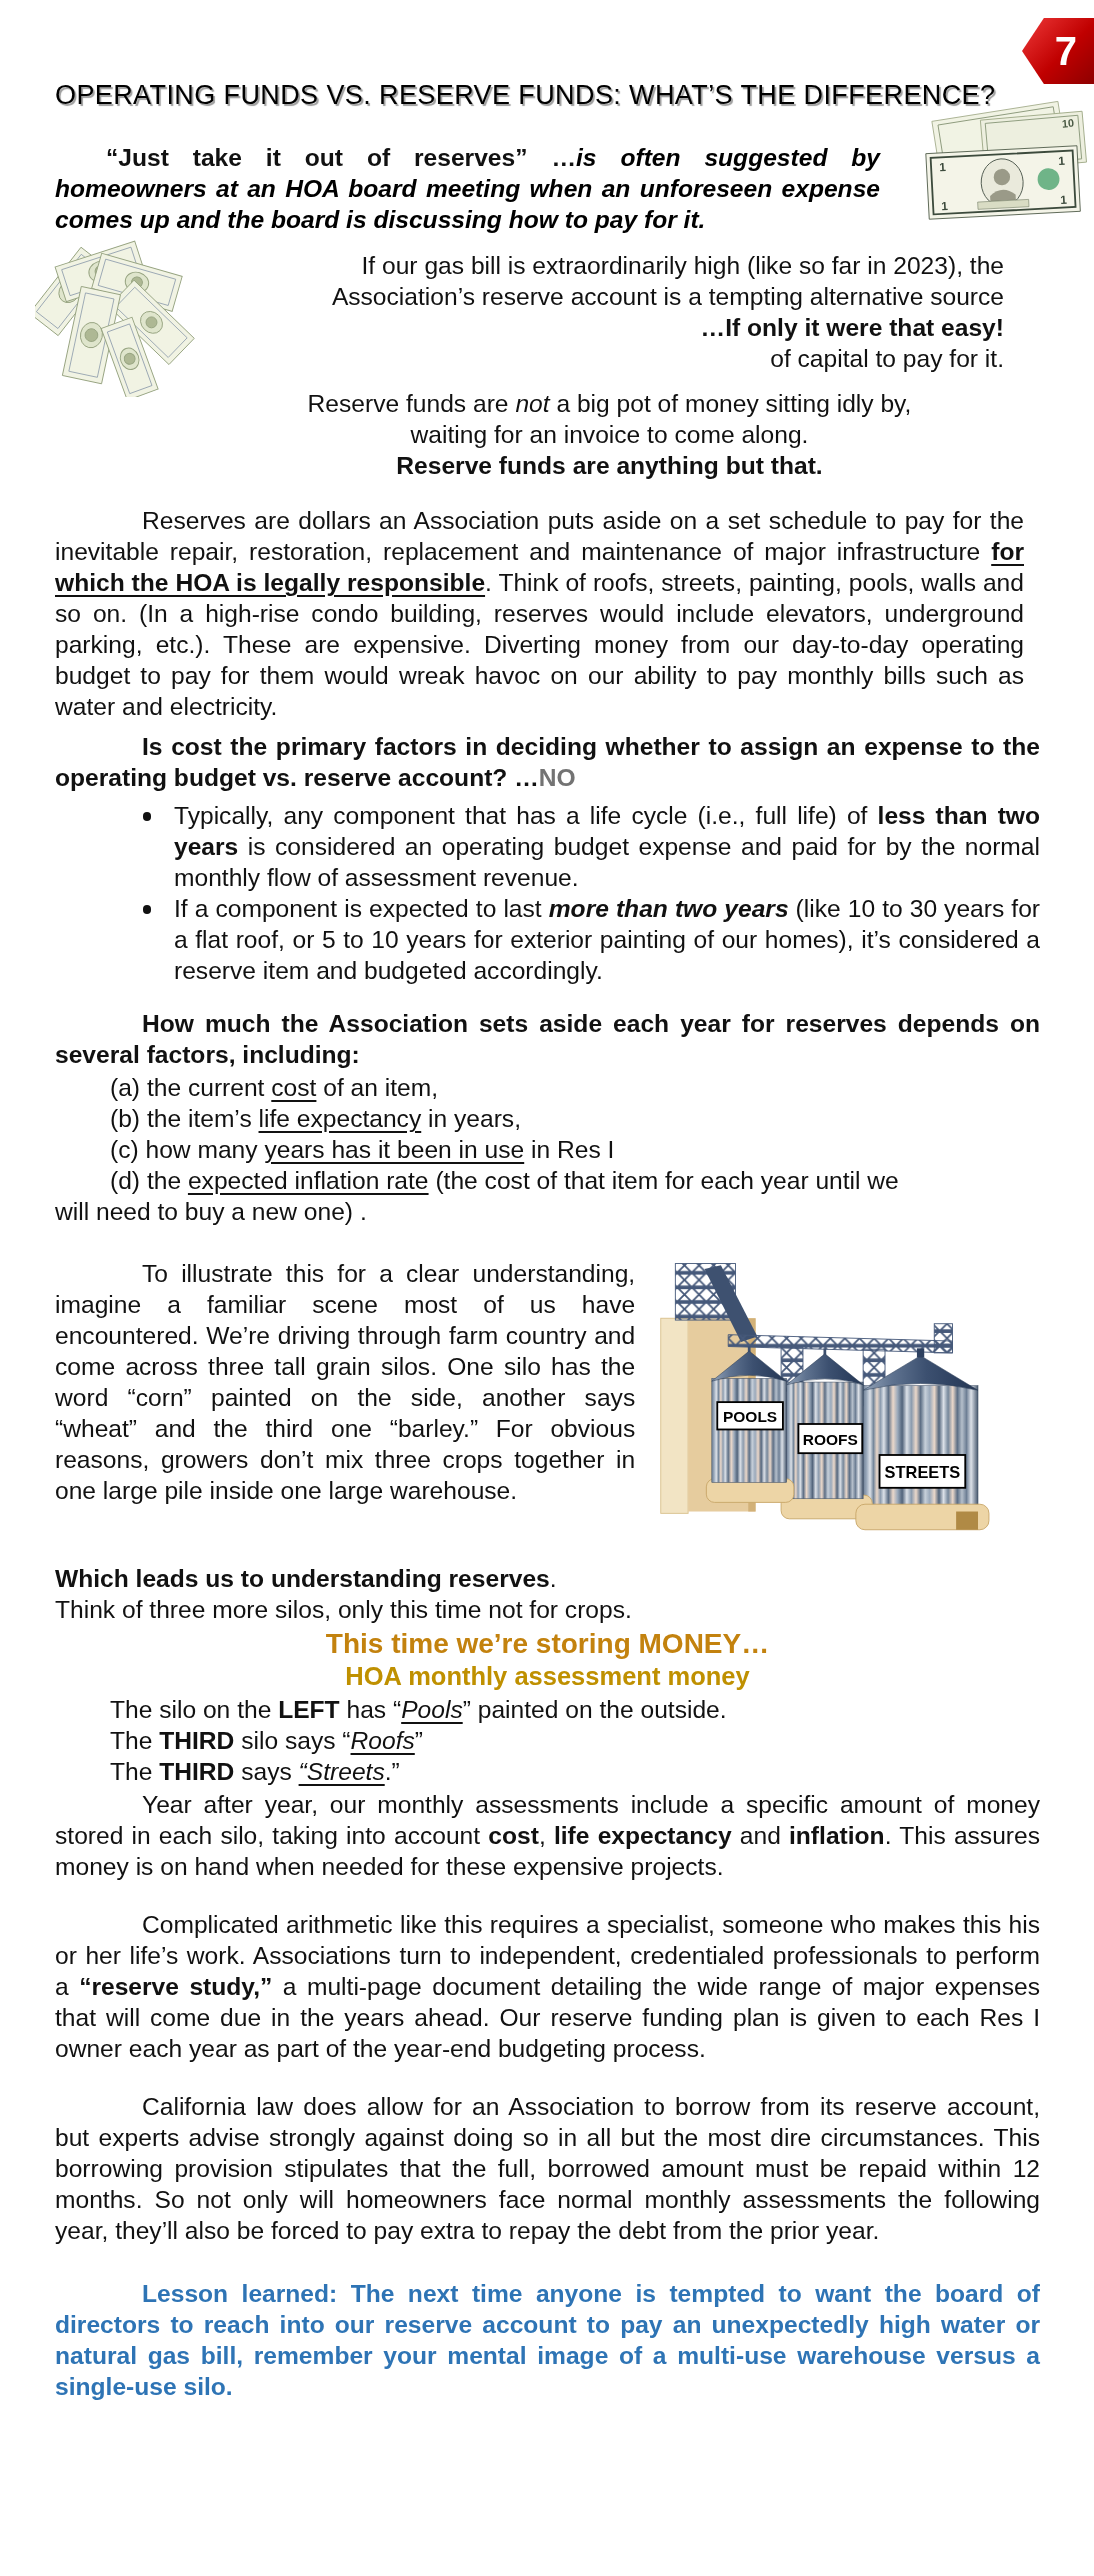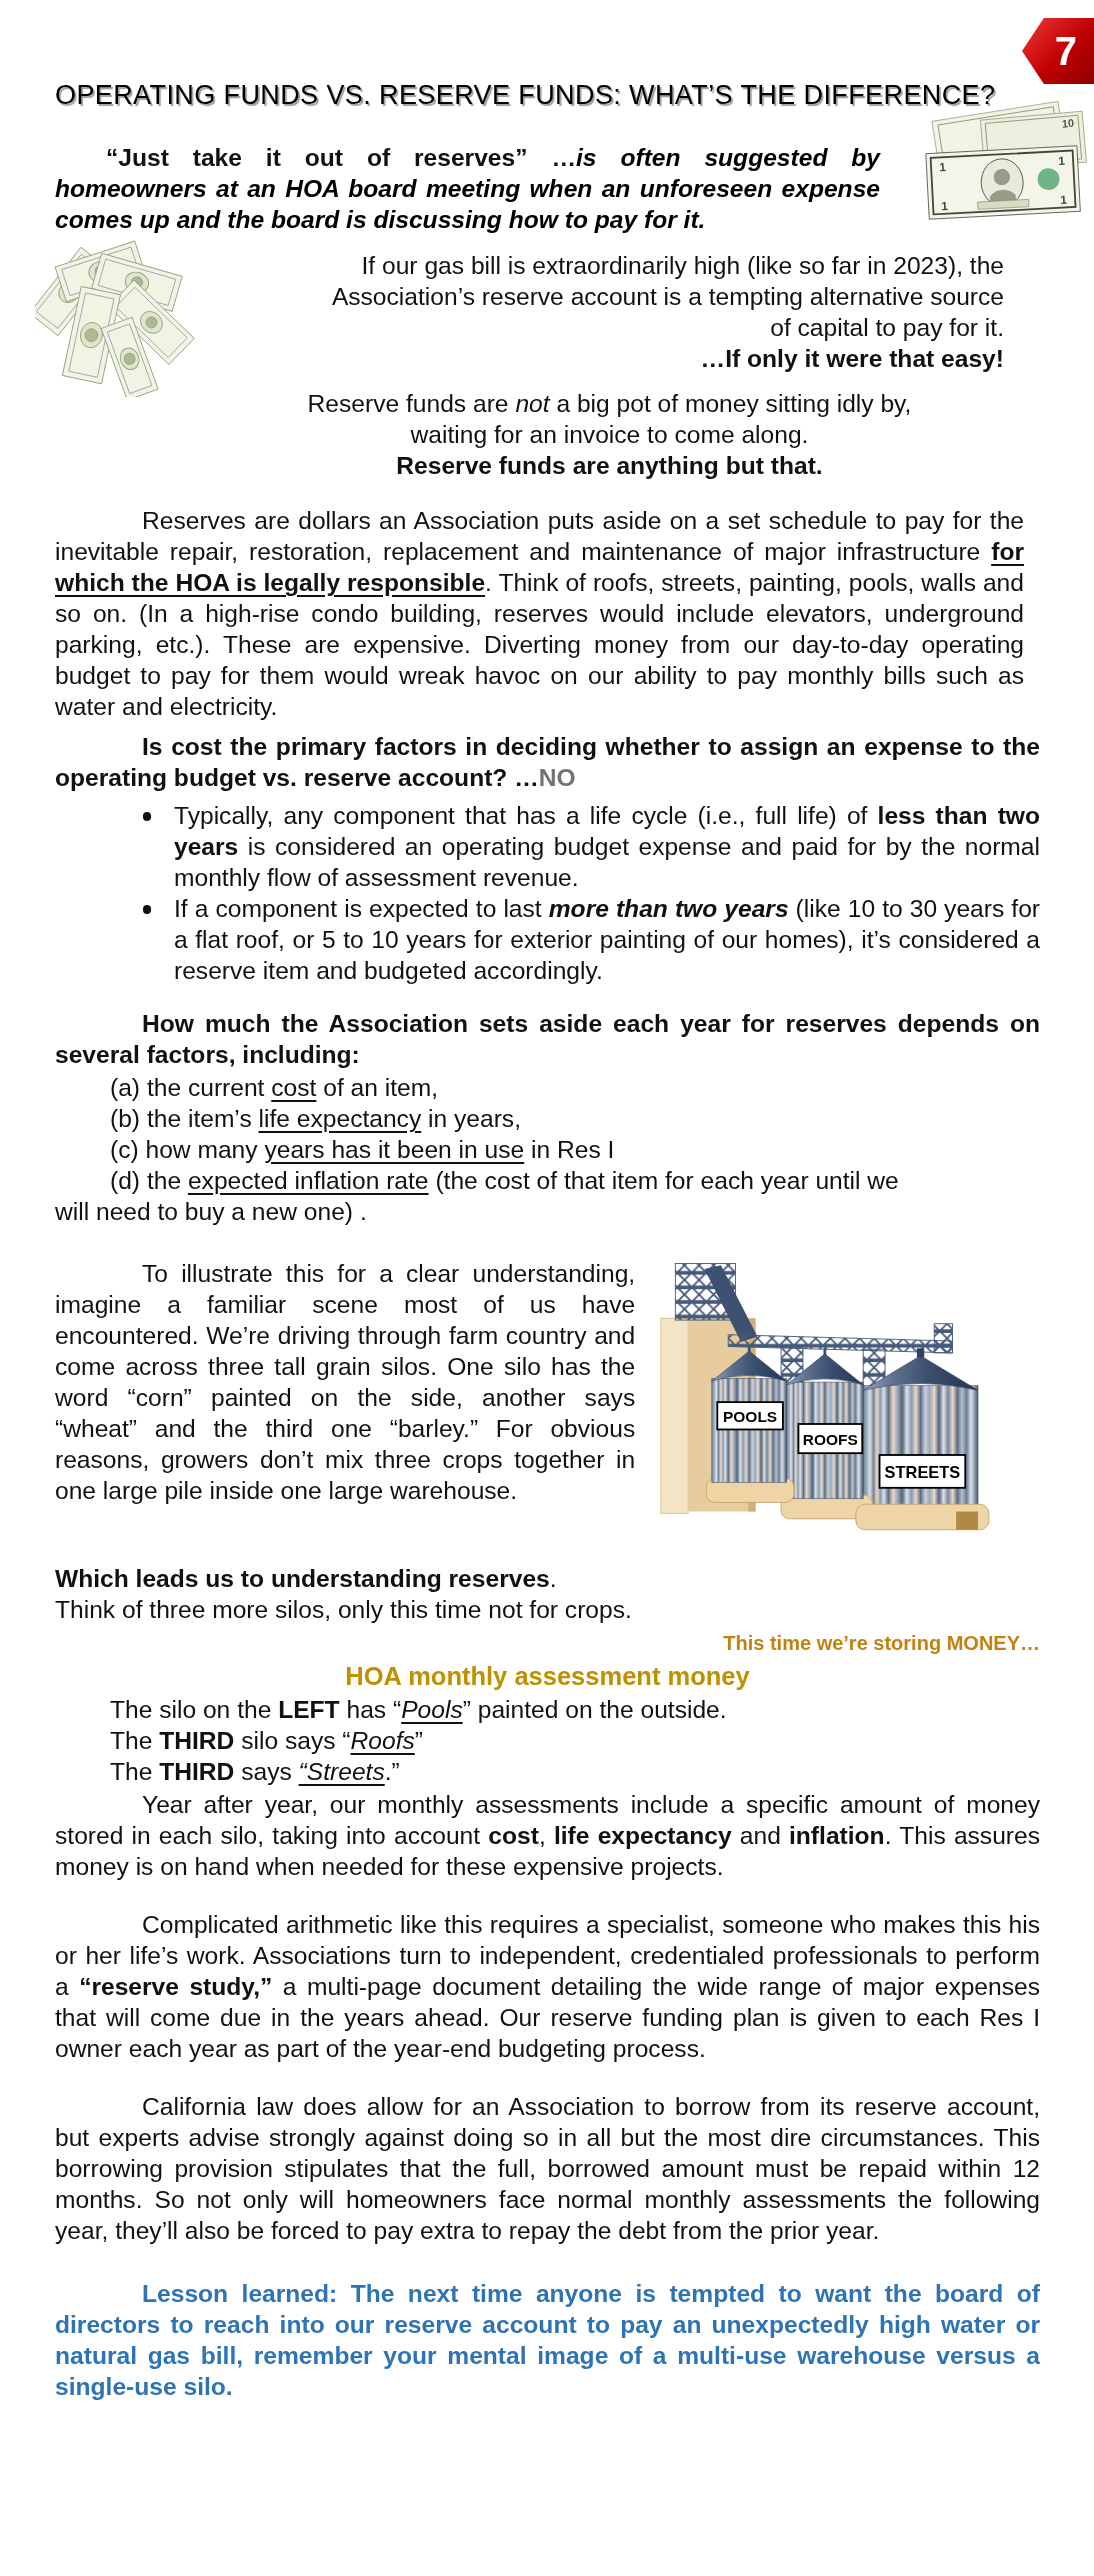--- a/index.html
+++ b/index.html
@@ -57,21 +57,21 @@
   }
   .howmuch{margin:0 0 1.8px 0;font-weight:bold;text-align:justify;}
   .factors{margin:0 0 0 55px;}
   .cont{margin:0 0 31px 0;}
 
   .illustrate-wrap{margin:0 0 7.3px 0;}
   .img-silos{float:right;width:392px;height:301px;margin:0 0 3.6px 12.8px;}
 
   .which{clear:both;margin:0;}
   .think{margin:0;}
-  .gold1{margin:3.6px 0 1.8px 0;color:#C3820E;font-weight:bold;font-size:20px;text-align:right;}
+  .gold1{margin:3.6px 0 1.8px 0;color:#C3820E;font-weight:bold;font-size:28px;}
   .gold2{margin:0 0 1.8px 0;color:#BF9000;font-weight:bold;font-size:25.5px;}
   .silo-lines{margin:0 0 1.8px 55px;}
   .iu{font-style:italic;text-decoration:underline;text-underline-offset:3.6px;}
 
   .mb{margin-bottom:27px;}
   .lesson{color:#2E74B5;font-weight:bold;margin-top:32px;}
 </style>
 </head>
 <body>
 
@@ -152,22 +152,22 @@
             <ellipse cx="0" cy="0" rx="12" ry="10" fill="#DFE5CC"></ellipse>
             <circle cx="0" cy="0" r="6" fill="#AEB894"></circle>
           </g>
       </g>
     </svg>
   </figure>
 
   <div class="gas center">
     <span class="block">If our gas bill is extraordinarily high (like so far in 2023), the</span>
     <span class="block">Association’s reserve account is a tempting alternative source</span>
+    <span class="block b">…If only it were that easy!</span>
     <span class="block">of capital to pay for it.</span>
-    <span class="block b">…If only it were that easy!</span>
   </div>
 
   <div class="notpot center">
     <span class="block"><span>Reserve funds are </span><i>not</i><span> a big pot of money sitting idly by,</span></span>
     <span class="block">waiting for an invoice to come along.</span>
     <span class="block b">Reserve funds are anything but that.</span>
   </div>
 
   <p class="just ind reserves"><span>Reserves are dollars an Association puts aside on a set schedule to pay for the inevitable repair, restoration, replacement and maintenance of major infrastructure </span><span class="b"><u>for which the HOA is legally responsible</u></span><span>. Think of roofs, streets, painting, pools, walls and so on. (In a high-rise condo building, reserves would include elevators, underground parking, etc.). These are expensive.  Diverting money from our day-to-day operating budget to pay for them would wreak havoc on our ability to pay monthly bills such as water and electricity.</span></p>
 

